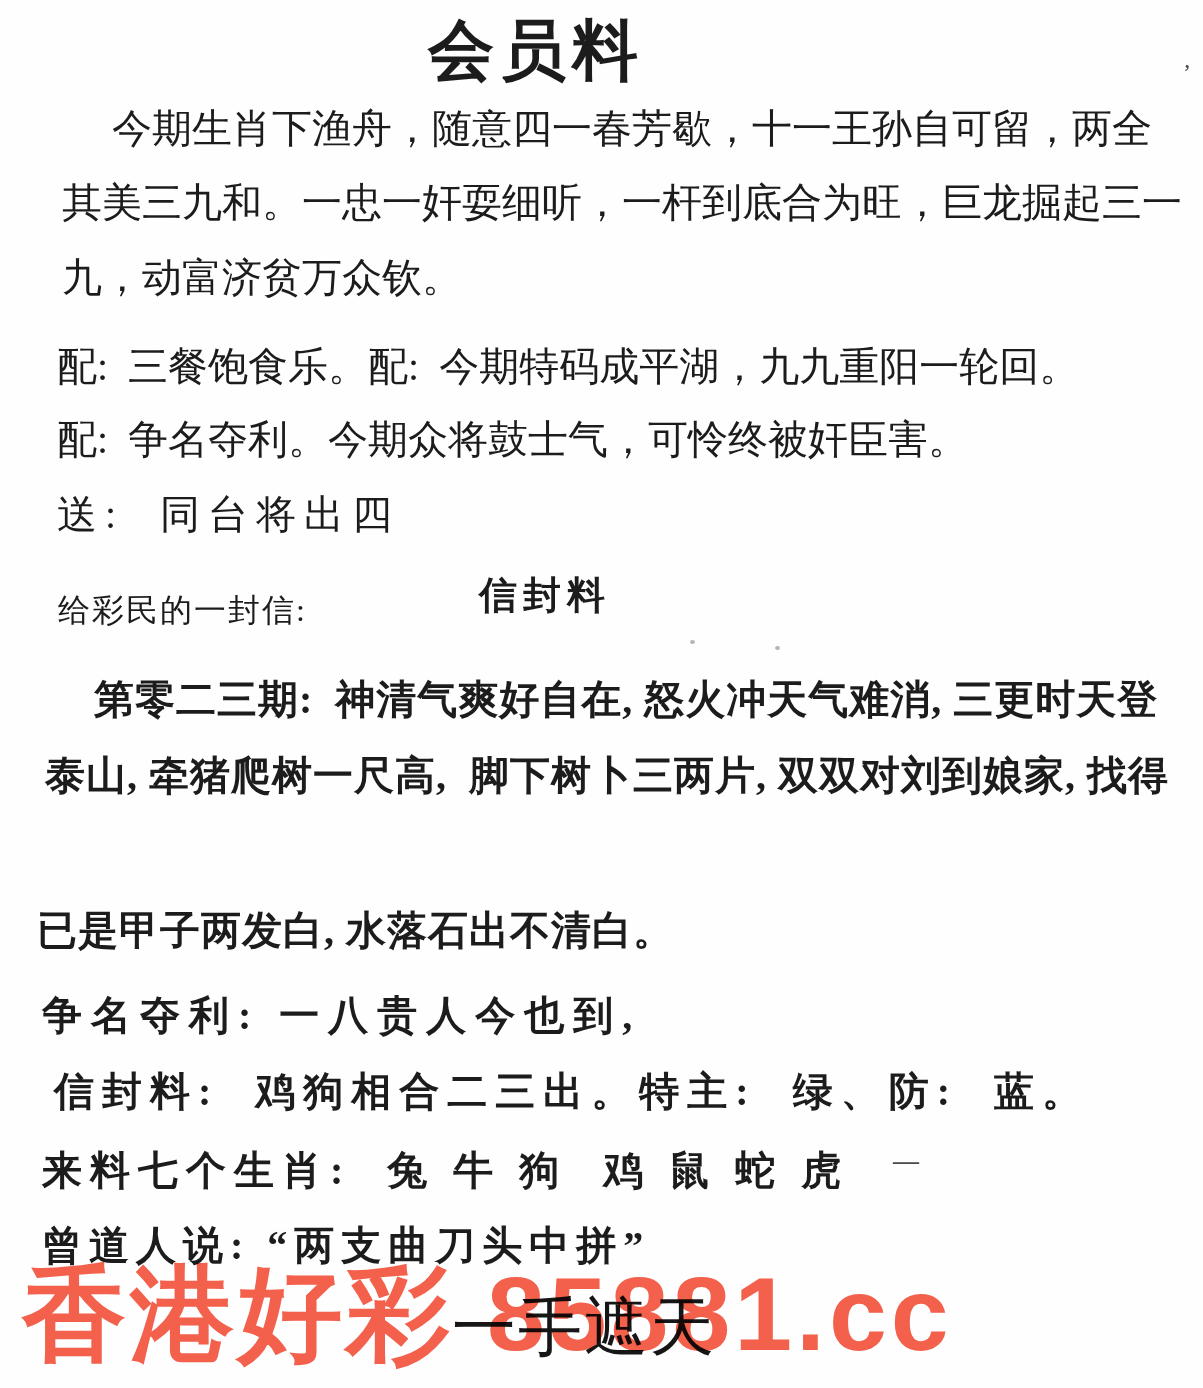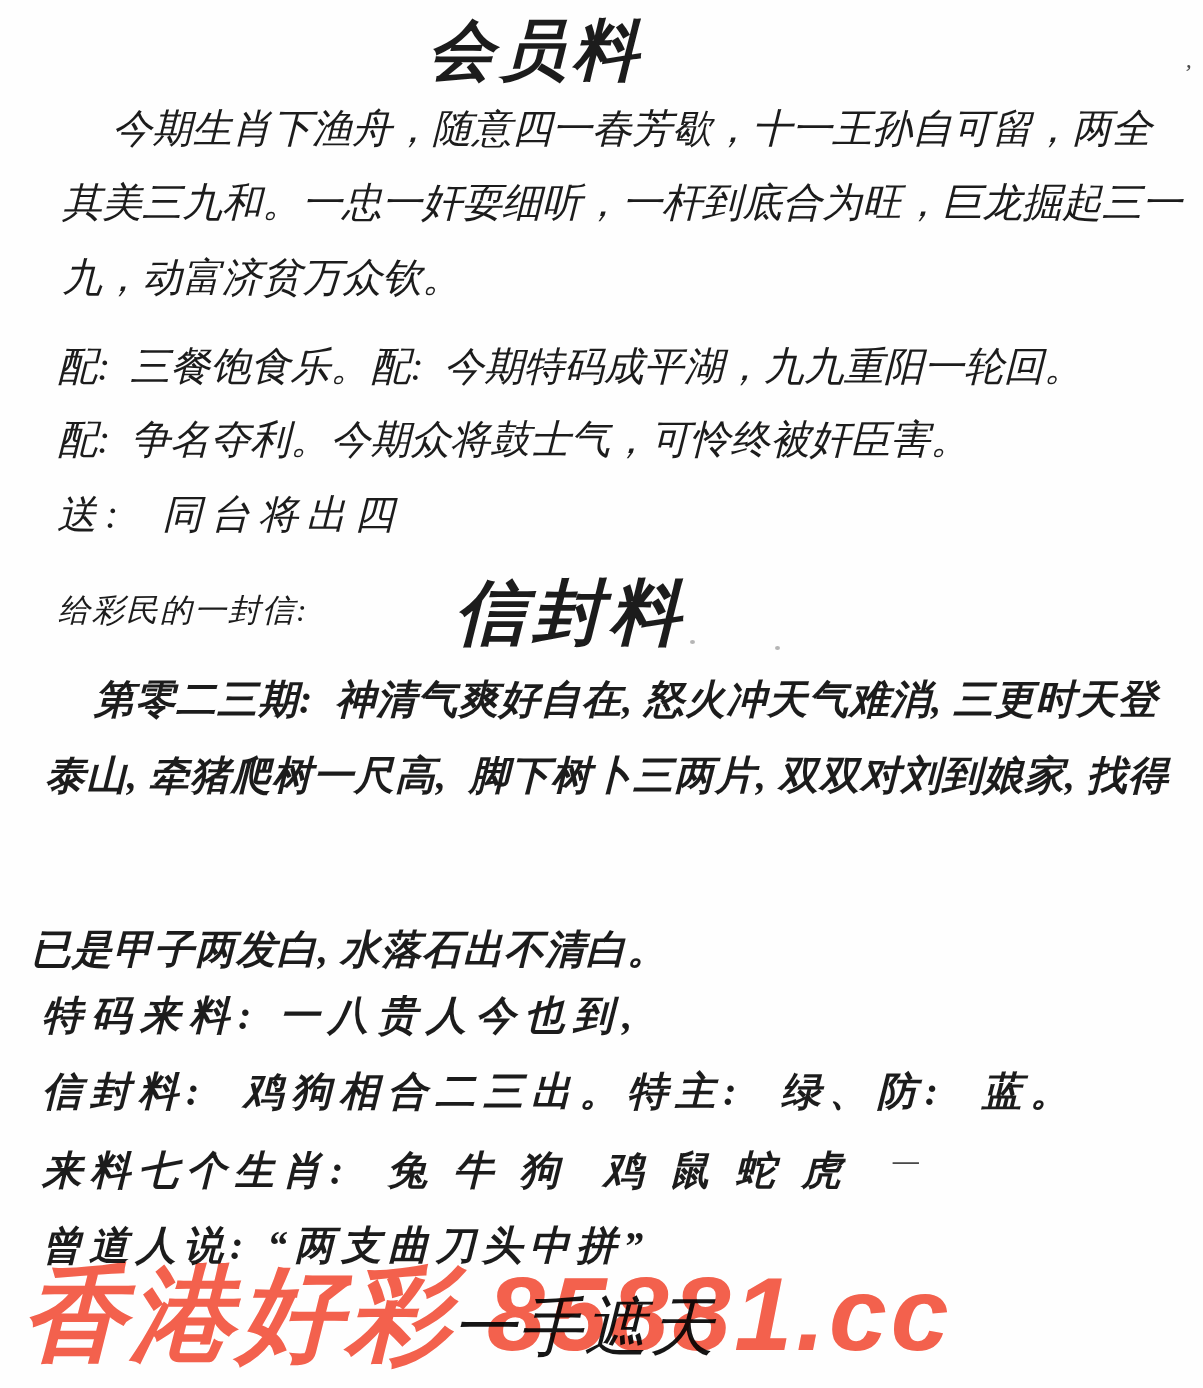--- a/index.html
+++ b/index.html
@@ -8,38 +8,38 @@
     background: #ffffff;
   }
   .page {
     position: relative;
     width: 1203px;
     height: 1388px;
     background: #fefefe;
     overflow: hidden;
     font-family: "Liberation Serif", "DejaVu Serif", serif;
     color: #1c1c1c;
-    font-style: italic;
   }
   .line {
     position: absolute;
     white-space: pre;
     line-height: 1.05;
     font-size: 40px;
     color: #1c1c1c;
   }
   .doc-title {
     font-size: 66px;
     font-weight: bold;
     letter-spacing: 6px;
   }
   .sec-title {
-    font-size: 71px;
+    font-size: 38px;
     font-weight: bold;
     letter-spacing: 6px;
+    margin-left: 24px;
   }
   .intro-label {
     font-size: 32px;
     letter-spacing: 2px;
   }
   .heavy {
     font-weight: bold;
   }
   .p2 {
     font-weight: bold;
@@ -93,24 +93,24 @@
 
   <div class="line" style="left:57px; top:346px;">配:  三餐饱食乐。配:  今期特码成平湖，九九重阳一轮回。</div>
   <div class="line" style="left:57px; top:419px;">配:  争名夺利。今期众将鼓士气，可怜终被奸臣害。</div>
   <div class="line" style="left:57px; top:494px; letter-spacing:8px;">送:  同台将出四</div>
 
   <div class="line intro-label" style="left:58px; top:594px;">给彩民的一封信:</div>
   <div class="line sec-title" style="left:455px; top:576px;">信封料</div>
 
   <div class="line p2" style="left:94px; top:679px;">第零二三期:  神清气爽好自在, 怒火冲天气难消, 三更时天登</div>
   <div class="line p2" style="left:45px; top:755px;">泰山, 牵猪爬树一尺高,  脚下树卜三两片, 双双对刘到娘家, 找得</div>
-  <div class="line p2" style="left:31px; top:910px;margin-top:19px;">已是甲子两发白, 水落石出不清白。</div>
+  <div class="line p2" style="left:37px; top:910px;">已是甲子两发白, 水落石出不清白。</div>
 
-  <div class="line heavy" style="left:42px; top:995px; letter-spacing:9px;">特码来料: 一八贵人今也到,</div>
-  <div class="line heavy" style="left:42px; top:1071px; letter-spacing:8px;">信封料:  鸡狗相合二三出。特主:  绿、防:  蓝。</div>
+  <div class="line heavy" style="left:42px; top:995px; letter-spacing:9px;">争名夺利: 一八贵人今也到,</div>
+  <div class="line heavy" style="left:54px; top:1071px; letter-spacing:8px;">信封料:  鸡狗相合二三出。特主:  绿、防:  蓝。</div>
   <div class="line heavy" style="left:42px; top:1150px; letter-spacing:8px;">来料七个生肖:  兔 牛 狗  鸡 鼠 蛇 虎</div>
   <div class="line heavy" style="left:42px; top:1225px; letter-spacing:7px;">曾道人说: “两支曲刀头中拼”</div>
 
   <div class="artifact" style="left:1183px; top:60px; font-size:24px;">ʼ</div>
   <div class="artifact" style="left:893px; top:1146px; font-size:26px; font-weight:bold;">—</div>
   <div class="dot" style="left:690px; top:640px;"></div>
   <div class="dot" style="left:775px; top:646px;"></div>
 
   <div class="wm-black">一手遮天</div>
   <div class="wm-red">香港好彩 85881.cc</div>

